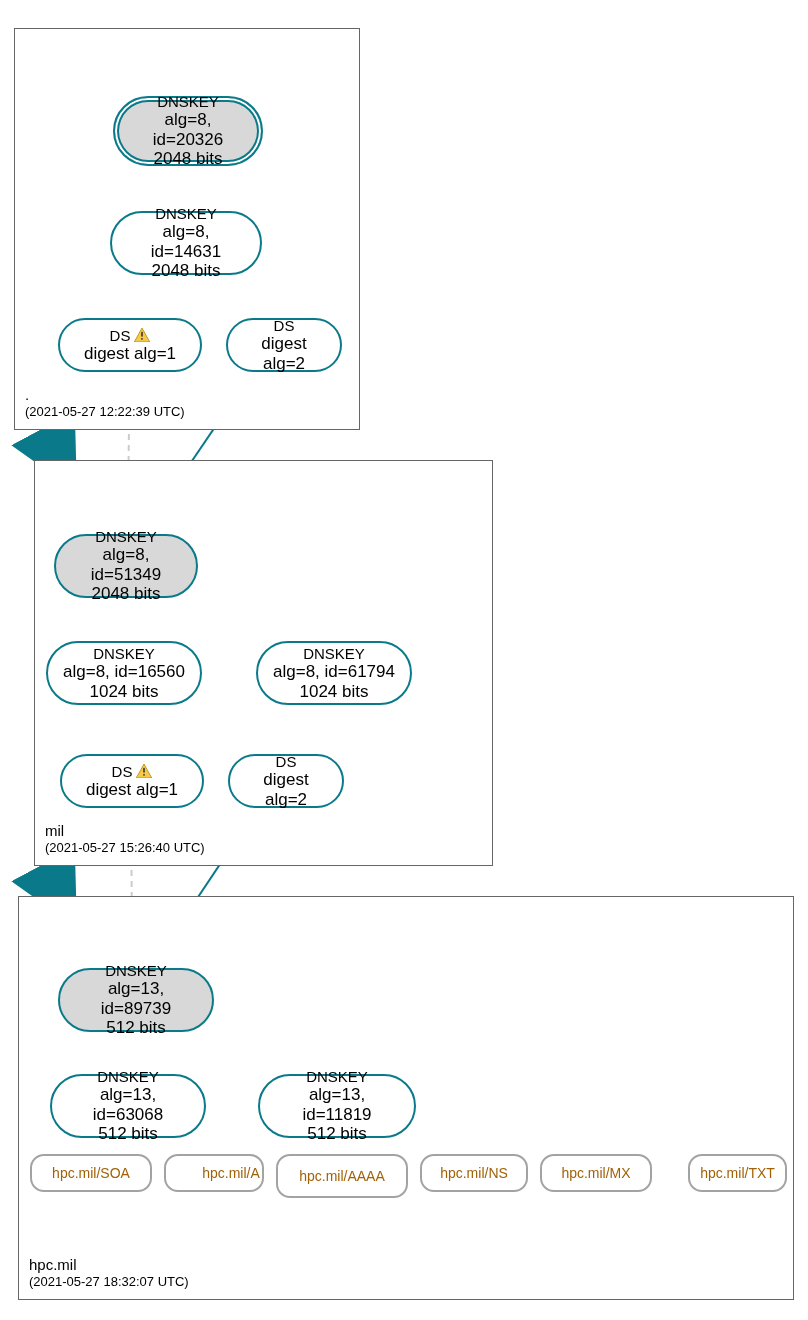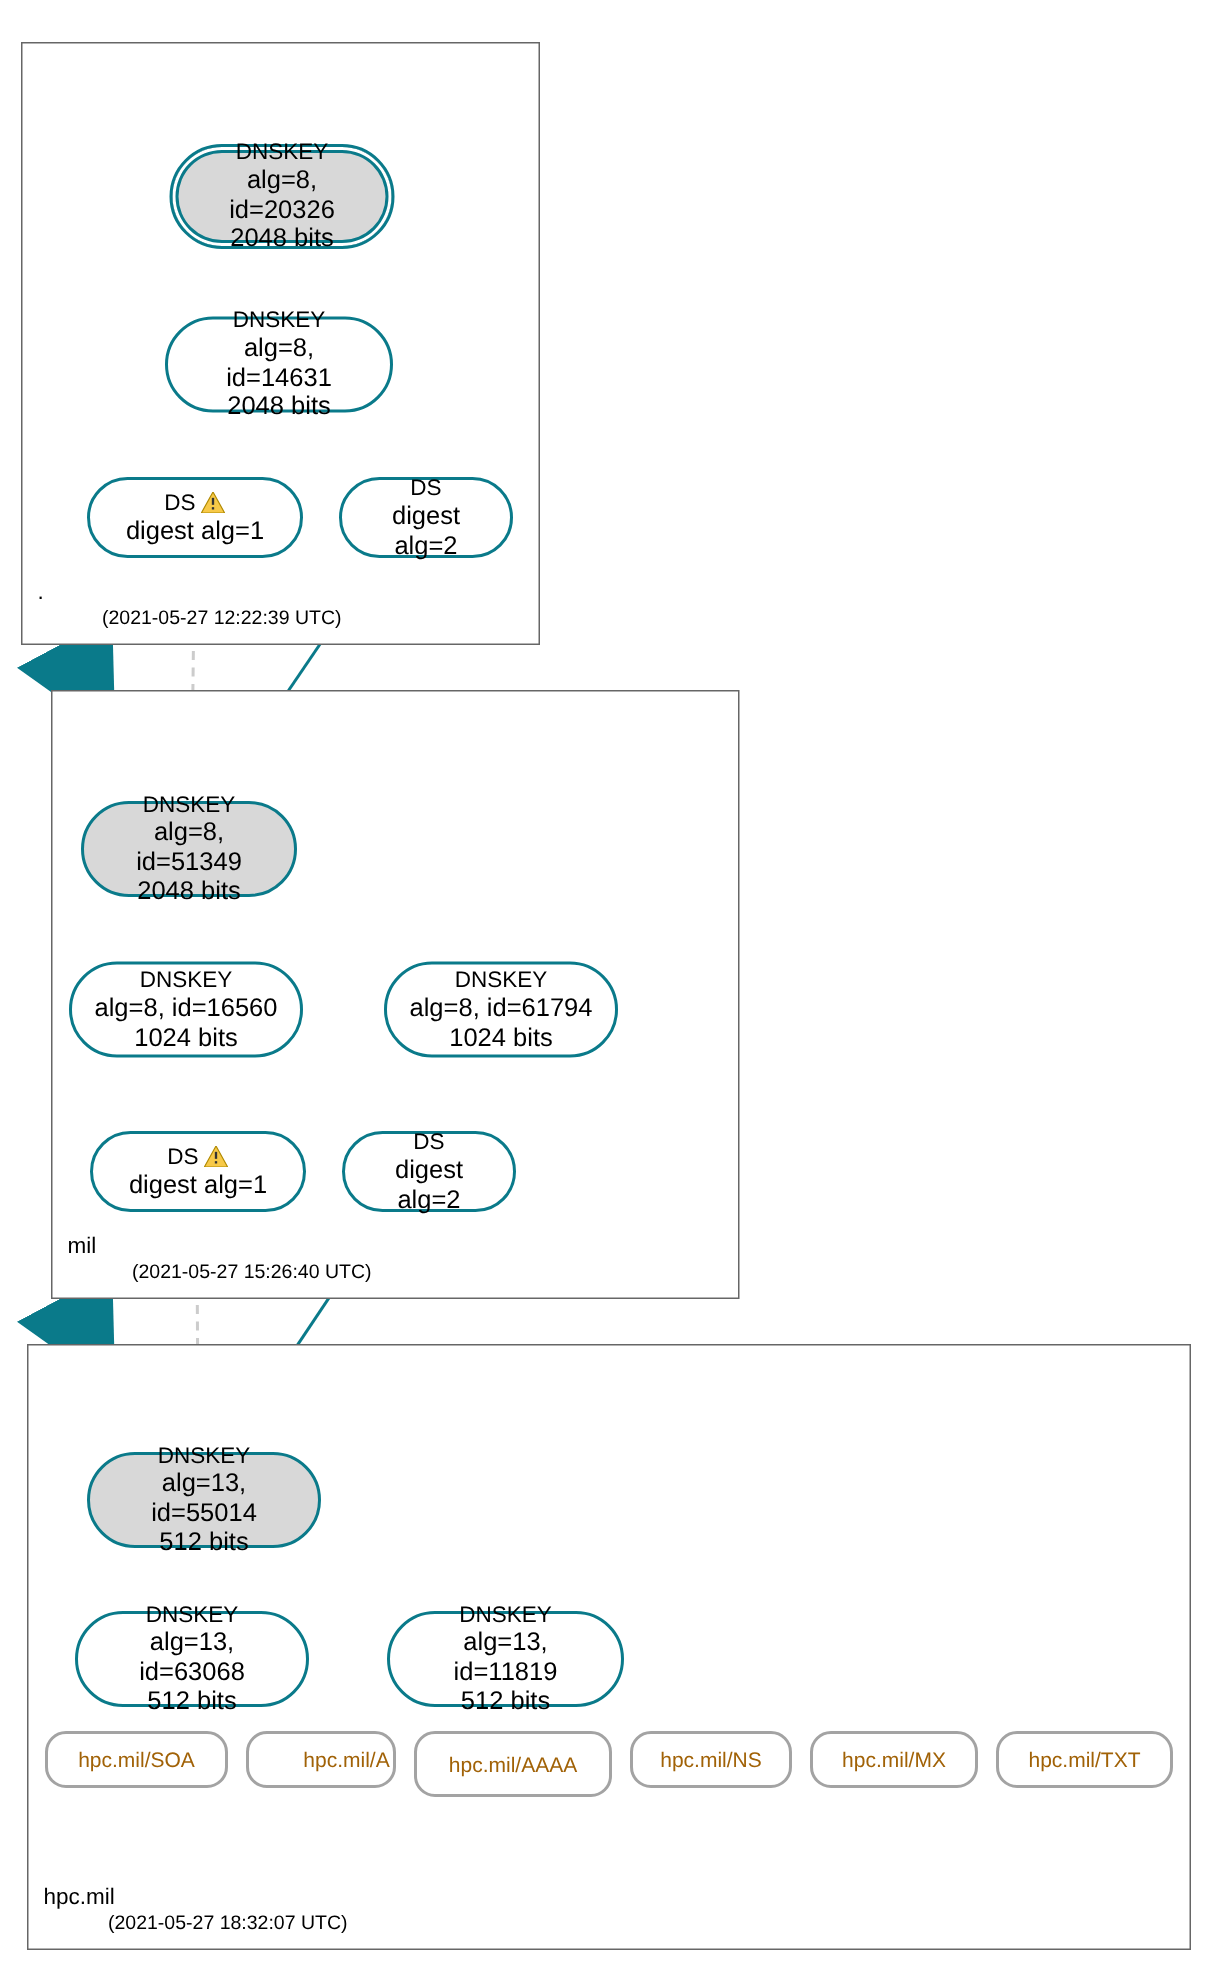--- a/index.html
+++ b/index.html
@@ -19,21 +19,20 @@
   .zone-label {
     position: absolute;
     left: 10px;
     bottom: 8px;
     font-size: 15px;
     line-height: 1.3;
     color: #000;
   }
   .zone-label .ts {
     font-size: 13px;
-    margin-left: 43px;
   }
   .node {
     position: absolute;
     border: 2px solid #0a7a8a;
     border-radius: 999px;
     background: #fff;
     display: flex;
     flex-direction: column;
     align-items: center;
     justify-content: center;
@@ -232,34 +231,34 @@
 
 <div class="zone" style="left:18px; top:896px; width:776px; height:404px;">
   <div class="zone-label">
     <div>hpc.mil</div>
     <div class="ts">(2021-05-27 18:32:07 UTC)</div>
   </div>
 </div>
 
 <div class="node filled" style="left:58px; top:942px; width:156px; height:64px;">
   <span class="title-row">DNSKEY</span>
-  <span class="sub">alg=13, id=55014</span>
+  <span class="sub">alg=13, id=89739</span>
   <span class="sub">512 bits</span>
 </div>
 
 <div class="node" style="left:50px; top:1048px; width:156px; height:64px;">
   <span class="title-row">DNSKEY</span>
   <span class="sub">alg=13, id=63068</span>
   <span class="sub">512 bits</span>
 </div>
 
 <div class="node" style="left:258px; top:1048px; width:158px; height:64px;">
   <span class="title-row">DNSKEY</span>
   <span class="sub">alg=13, id=11819</span>
   <span class="sub">512 bits</span>
 </div>
 
 <div class="leaf" style="left:30px; top:1154px; width:122px; height:38px;">hpc.mil/SOA</div>
 <div class="leaf" style="left:164px; top:1154px; width:100px; height:38px;padding-left:44px;">hpc.mil/A</div>
 <div class="leaf" style="left:276px; top:1154px; width:132px; height:44px;">hpc.mil/AAAA</div>
 <div class="leaf" style="left:420px; top:1154px; width:108px; height:38px;">hpc.mil/NS</div>
 <div class="leaf" style="left:540px; top:1154px; width:112px; height:38px;">hpc.mil/MX</div>
-<div class="leaf" style="left:664px; top:1154px; width:118px; height:38px;">hpc.mil/TXT</div>
+<div class="leaf" style="left:688px; top:1154px; width:99px; height:38px;">hpc.mil/TXT</div>
 
 </body></html>

